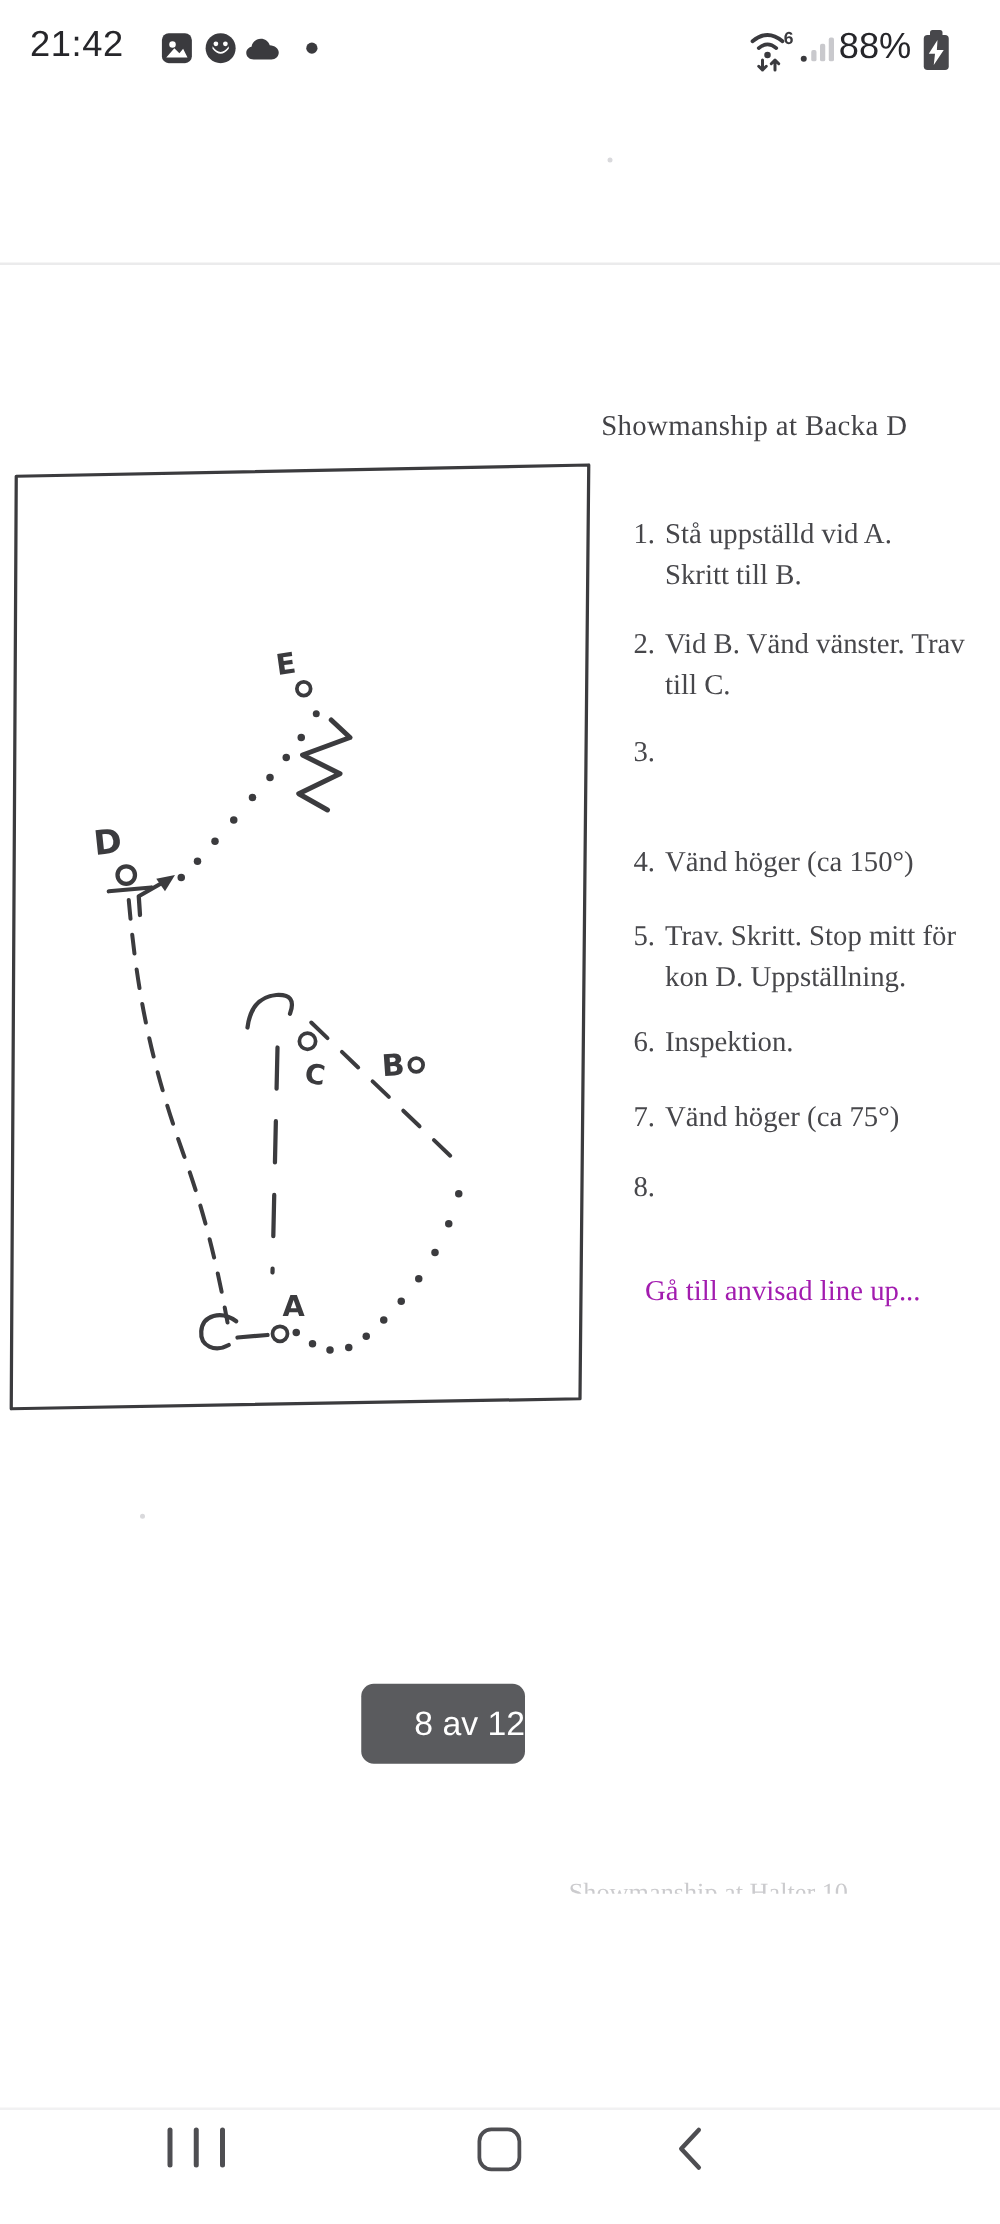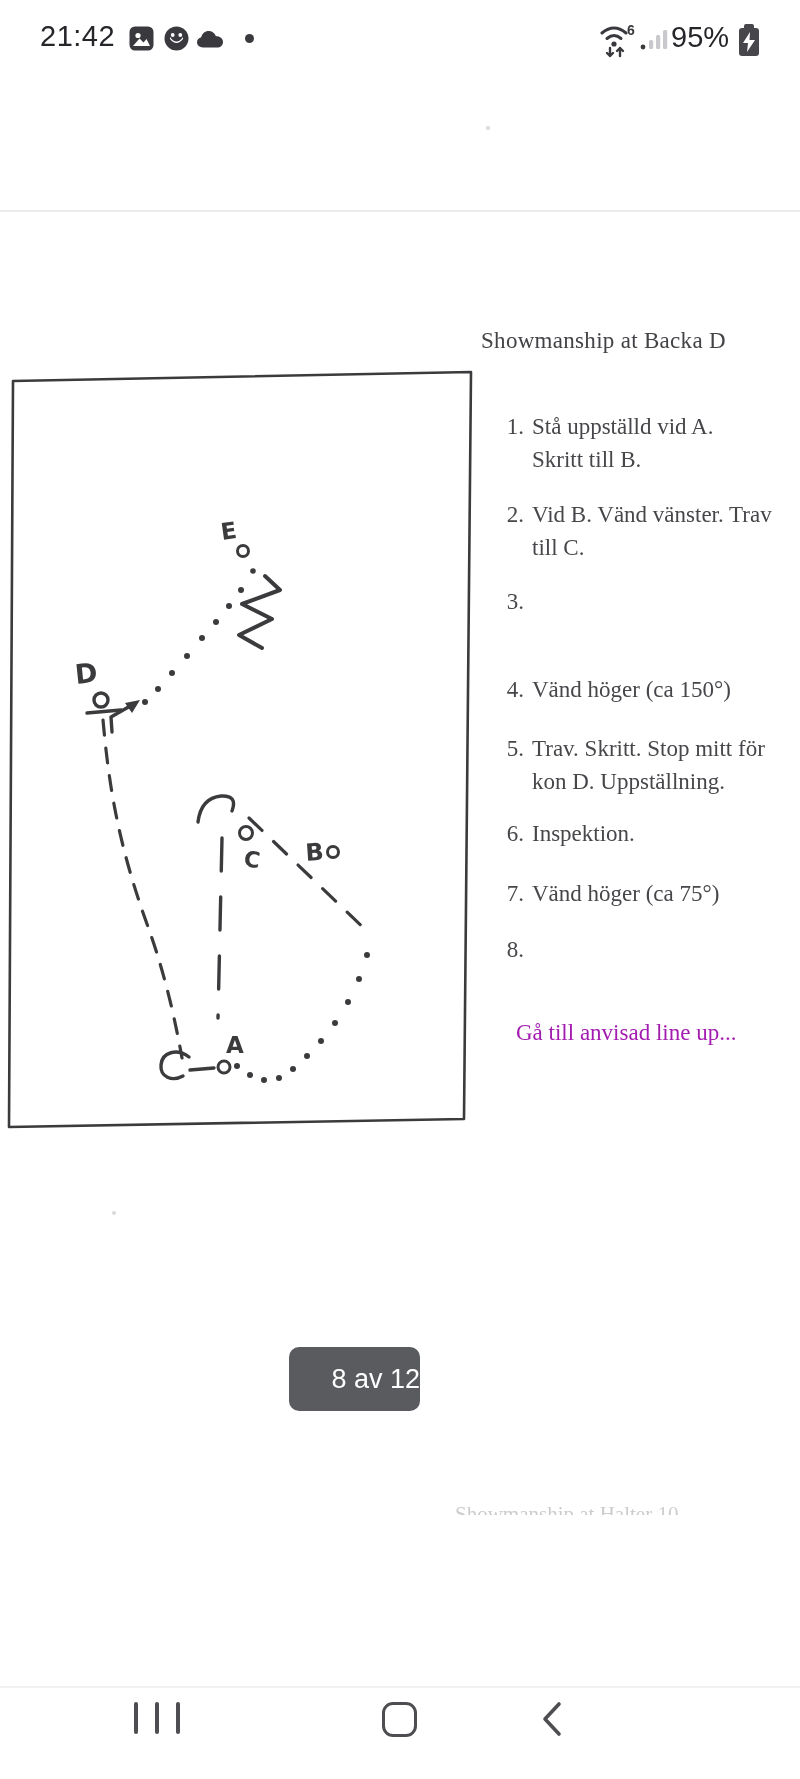--- a/index.html
+++ b/index.html
@@ -1,21 +1,21 @@
 <!DOCTYPE html>
 <html><head>
 <meta charset="utf-8">
 <style>
   html,body{margin:0;padding:0;background:#fff;}
   .screen{position:relative;width:800px;height:1779px;background:#ffffff;overflow:hidden;
           font-family:"Liberation Sans",sans-serif;}
 
   
   .status-bar{position:absolute;left:0;top:0;width:800px;height:66px;background:#fff;}
-  .sb-time{position:absolute;left:40px;top:20px;font-size:29px;color:#26262a;letter-spacing:.5px;}
+  .sb-time{position:absolute;left:24px;top:20px;font-size:29px;color:#26262a;letter-spacing:.5px;}
   .sb-icon{position:absolute;top:26px;}
   .sb-dot{position:absolute;left:245px;top:34px;width:9px;height:9px;border-radius:50%;background:#3a3a3e;}
   .sb-pct{position:absolute;left:671px;top:21px;font-size:29px;color:#26262a;}
   .battery{position:absolute;left:739px;top:24px;width:20px;height:32px;}
   .battery .cap{position:absolute;left:5px;top:0;width:10px;height:4px;background:#47474b;border-radius:2px 2px 0 0;}
   .battery .body{position:absolute;left:0;top:4px;width:20px;height:28px;background:#47474b;border-radius:3px;}
   .battery svg{position:absolute;left:3px;top:8px;}
 
   
   .div-top{position:absolute;left:0;top:210px;width:800px;height:2px;background:#ebebec;}
@@ -99,21 +99,21 @@
 
     <span class="sb-icon" style="left:640px;top:28px">
       <svg width="28" height="22" viewBox="0 0 28 22">
         <circle cx="3" cy="19" r="2.4" fill="#3a3a3e"></circle>
         <rect x="9" y="12" width="4.2" height="9" rx="1.5" fill="#c9c9cd"></rect>
         <rect x="16" y="7" width="4.2" height="14" rx="1.5" fill="#c9c9cd"></rect>
         <rect x="23" y="2" width="4.2" height="19" rx="1.5" fill="#c9c9cd"></rect>
       </svg>
     </span>
 
-    <span class="sb-pct">95%</span>
+    <span class="sb-pct">88%</span>
 
     <span class="battery">
       <i class="cap"></i>
         <i class="body"></i>
       <svg width="14" height="20" viewBox="0 0 14 20">
         <polygon points="8,0 1,11 6,11 5,20 13,8 7.5,8" fill="#fff"></polygon>
       </svg>
     </span>
   </header>
 

